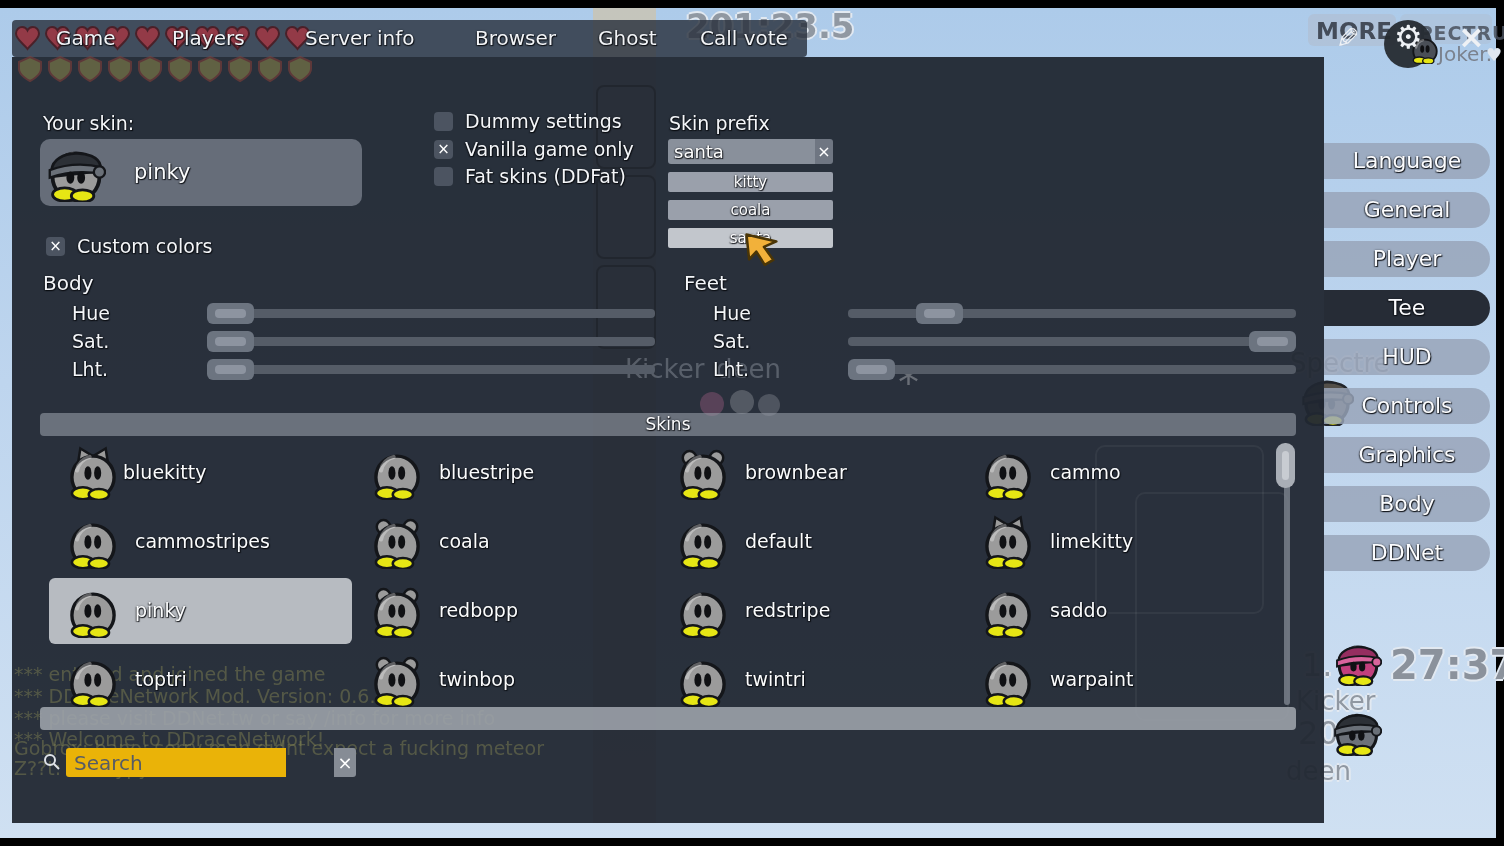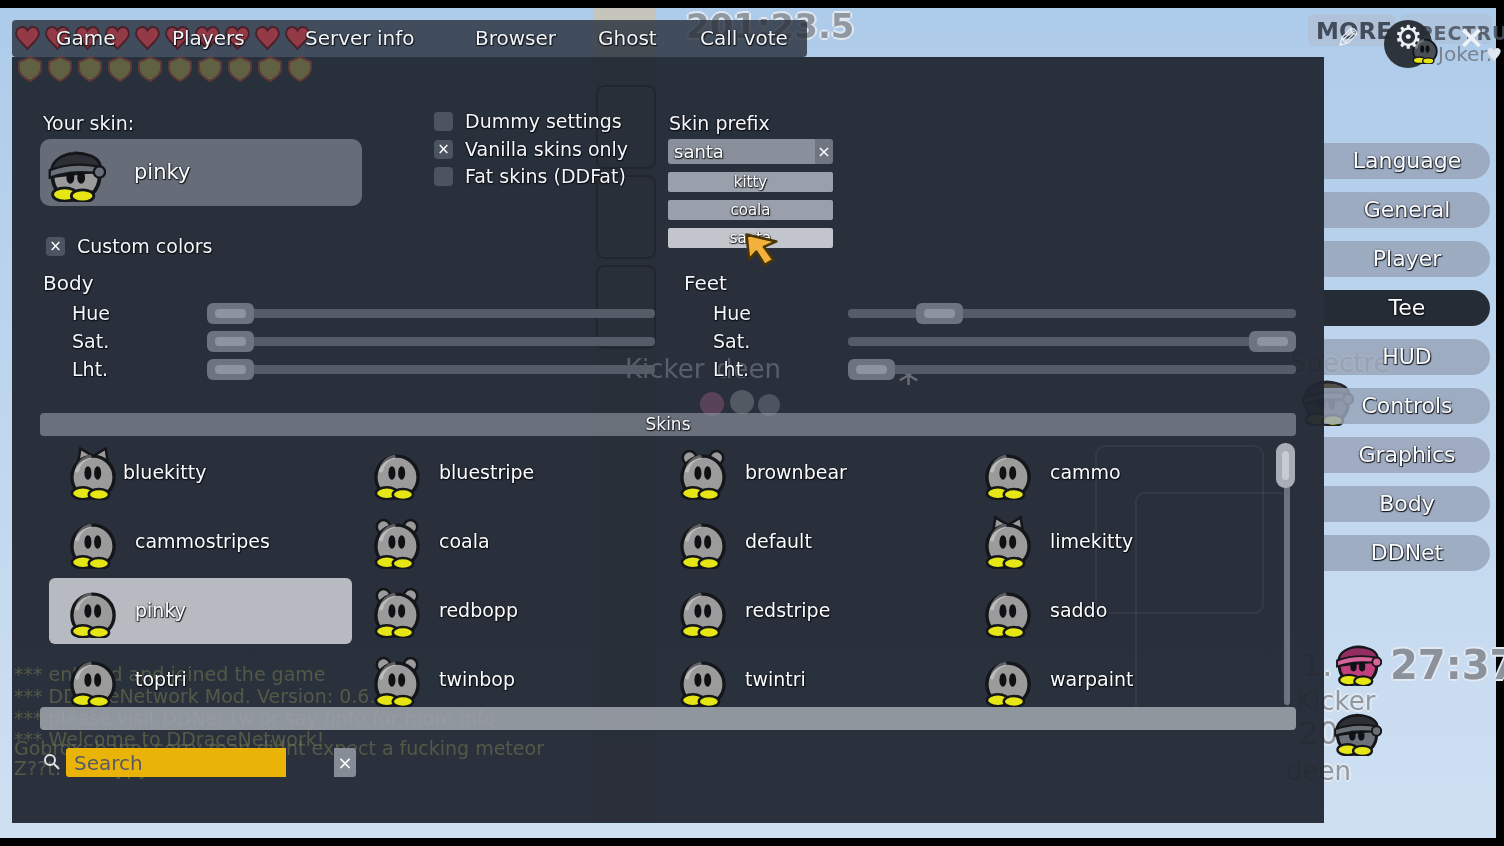--- a/index.html
+++ b/index.html
@@ -271,21 +271,21 @@
           <ellipse cx="39" cy="57.5" rx="12" ry="6.5" fill="#e6e614" stroke="#14161a" stroke-width="3"></ellipse>
           <ellipse cx="26" cy="38" rx="4.2" ry="6.5" fill="#101114"></ellipse>
           <ellipse cx="37.5" cy="38" rx="4.2" ry="6.5" fill="#101114"></ellipse>
         </svg></div>
     <div class="t outl" style="left:134px;top:160px;font-size:21px;color:#fbfcfd;">pinky</div>
 
     <div id="checkboxes">
         <div class="cb-box" style="left: 434px; top: 112px;"></div>
         <div class="cb-label outl" style="left: 465px; top: 110px;">Dummy settings</div>
         <div class="cb-box" style="left: 434px; top: 140px;">×</div>
-        <div class="cb-label outl" style="left: 465px; top: 138px;">Vanilla skins only</div>
+        <div class="cb-label outl" style="left: 465px; top: 138px;">Vanilla game only</div>
         <div class="cb-box" style="left: 434px; top: 167px;"></div>
         <div class="cb-label outl" style="left: 465px; top: 165px;">Fat skins (DDFat)</div>
       </div>
 
     <div class="t outl" style="left:669px;top:112px;font-size:19px;color:#f4f6f9;">Skin prefix</div>
     <div class="abs" style="left:668px;top:139px;width:147px;height:25px;background:#89909b;border-radius:3px 0 0 3px;">
       <span class="t outl" style="left:6px;top:2px;font-size:18px;color:#ffffff;">santa</span>
     </div>
     <div class="abs" style="left:815px;top:139px;width:18px;height:25px;background:#6f7682;border-radius:0 3px 3px 0;text-align:center;">
       <span style="color:#fff;font-size:16px;line-height:25px;">×</span>

